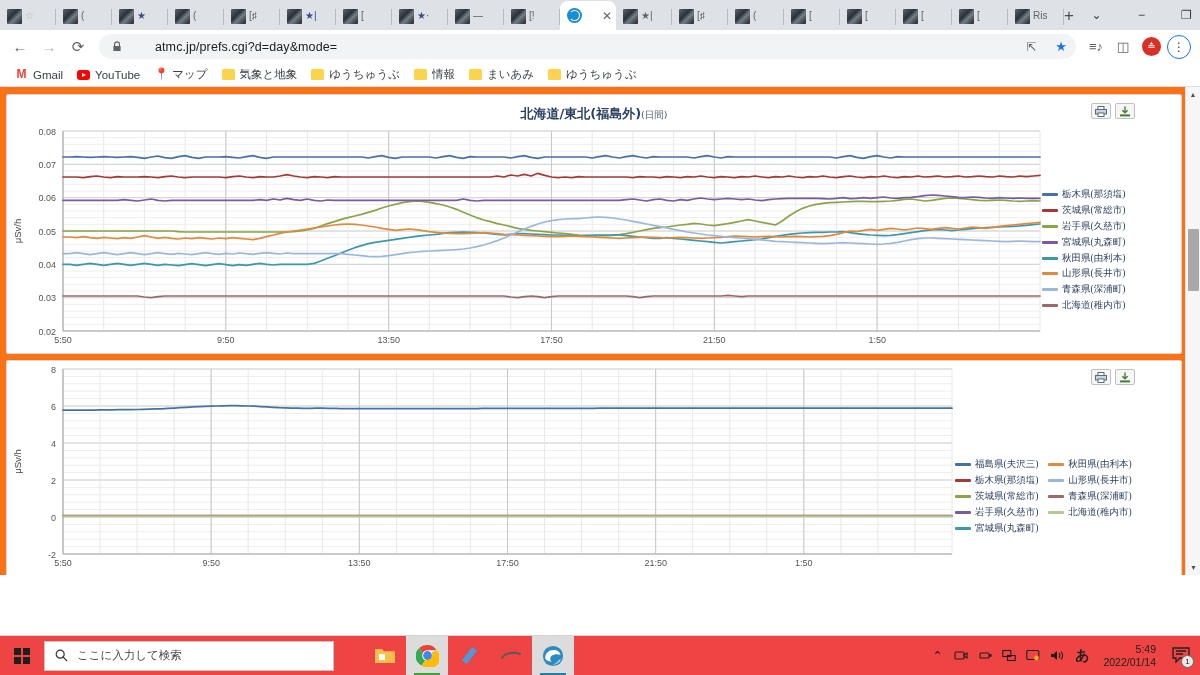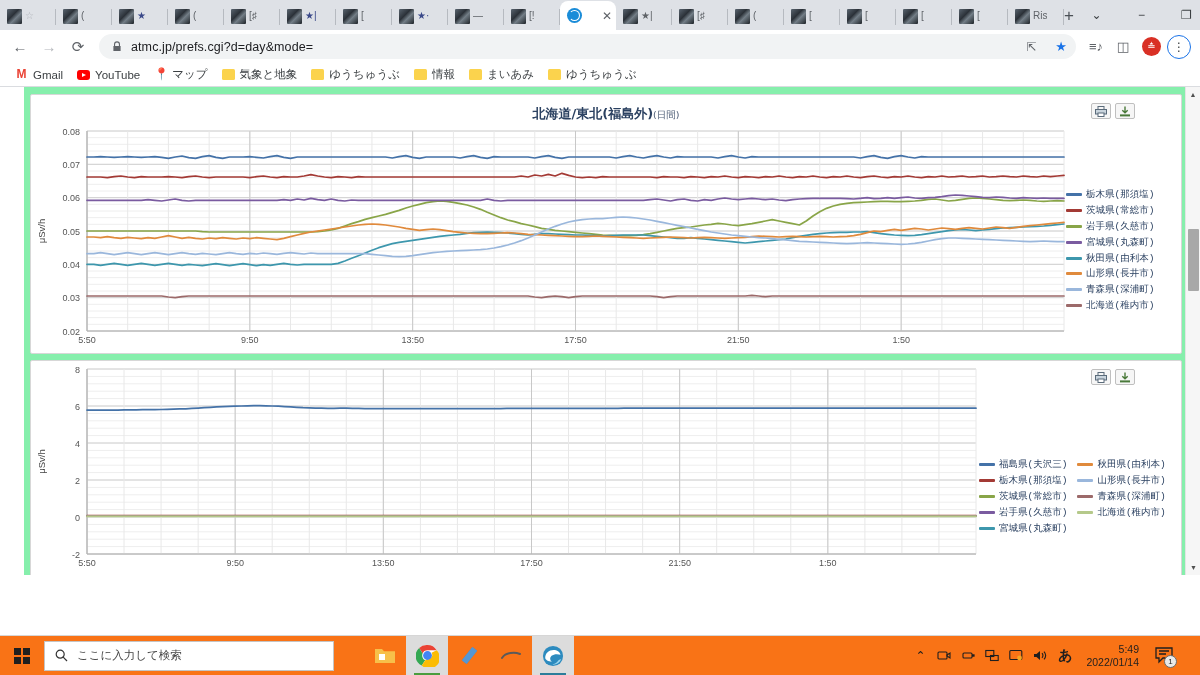--- a/index.html
+++ b/index.html
@@ -75,21 +75,21 @@
     width: 28px; height: 28px; display: flex; align-items: center;
     justify-content: center; color: #5f6368; font-size: 15px;
   }
   .navbtn.fwd { color: #b4b7bb; }
   .omnibox {
     flex: 1; height: 25px; background: #f1f3f4; border-radius: 13px;
     display: flex; align-items: center; padding: 0 4px 0 13px;
     margin: 0 6px; gap: 9px; font-size: 12.5px; color: #202124;
   }
   .lock { font-size: 10px; color: #5f6368; }
-  .urltext { flex: 1; letter-spacing: 0.1px; }
+  .urltext { flex: 1; letter-spacing: 0.1px; margin-left: 24px; }
   .omni-icon { font-size: 12px; color: #5f6368; padding: 0 5px; }
   .omni-icon.star { color: #1a73e8; font-size: 13px; }
   .tbicon {
     width: 26px; height: 26px; display: flex; align-items: center;
     justify-content: center; color: #5f6368; font-size: 13px;
   }
   .avatar {
     width: 19px; height: 19px; border-radius: 50%; background: #d93025;
     color: #fff; font-size: 10px; display: flex; align-items: center;
     justify-content: center; margin: 0 5px;
@@ -117,22 +117,22 @@
   }
   .ic-yt::after {
     content: ""; border-left: 4px solid #fff; border-top: 2.5px solid transparent;
     border-bottom: 2.5px solid transparent; margin-left: 1px;
   }
   .ic-map { font-size: 12px; color: #34a853; line-height: 13px; text-align:center;}
   .ic-folder { background: #fbd34d; border-radius: 1.5px; height: 11px; margin-top: 1px; }
 
   
   .page {
-    height: 488px; background: #86efac; position: relative; overflow: hidden;
-    display: flex; flex-direction: column; padding: 4px 0 0 0; margin-left: 24px;
+    height: 488px; background: #f97316; position: relative; overflow: hidden;
+    display: flex; flex-direction: column; padding: 4px 0 0 0;
   }
   .chart-card {
     border: 1px solid #d7d7d7; border-radius: 2px;
     margin: 3px 18px 3px 6px; background: #fff; position: relative;
   }
   .chart-card.one { height: 268px; }
   .chart-card.two { height: 248px; }
   .chart-title {
     text-align: center; padding-top: 10px;
     font-size: 13px; font-weight: bold; color: #2b4161;
@@ -146,41 +146,41 @@
     width: 20px; height: 16px; border: 1px solid #bfbfbf; border-radius: 2px;
     background: #f6f6f6; display: flex; align-items: center;
     justify-content: center; font-size: 9px; color: #5a6b7a;
   }
   .plot-wrap { position: relative; }
 
   
   .legend { position: absolute; font-size: 9.5px; color: #2b4161; }
   .legend-row { display: flex; align-items: center; gap: 4px; height: 15.8px; }
   .legend-swatch { width: 16px; height: 3px; border-radius: 1px; flex: 0 0 16px; }
-  .legend-text { white-space: nowrap; font-family: Liberation Mono, monospace; font-size: 9.5px;}
+  .legend-text { white-space: nowrap; font-family: Liberation Serif, serif; font-size: 9.5px;}
   .legend-cols { display: flex; gap: 10px; }
 
   
   .pagescroll {
     position: absolute; right: 0; top: 0; width: 15px; height: 488px;
     background: #f6f6f6; border-left: 1px solid #e4e4e4;
   }
   .ps-arrow {
     height: 15px; display: flex; align-items: center; justify-content: center;
     font-size: 7px; color: #505050;
   }
   .ps-thumb {
     position: absolute; left: 2px; width: 11px; top: 142px; height: 62px;
     background: #a8a8a8; border-radius: 1px;
   }
 
   
   .taskbar {
-    height: 40px; background: #f97316; display: flex; align-items: center;
-    padding: 0 17px 0 0; border-top: 1px solid #d6d6d6;
+    height: 40px; background: #ef4444; display: flex; align-items: center;
+    padding: 0 0 0 0; border-top: 1px solid #d6d6d6;
   }
   .startbtn {
     width: 44px; height: 40px; display: flex; align-items: center; justify-content: center;
   }
   .winlogo {
     width: 16px; height: 16px;
     display: grid; grid-template-columns: 1fr 1fr; grid-template-rows: 1fr 1fr;
     gap: 2px;
   }
   .winlogo i { background: #1f1f1f; display: block; }

